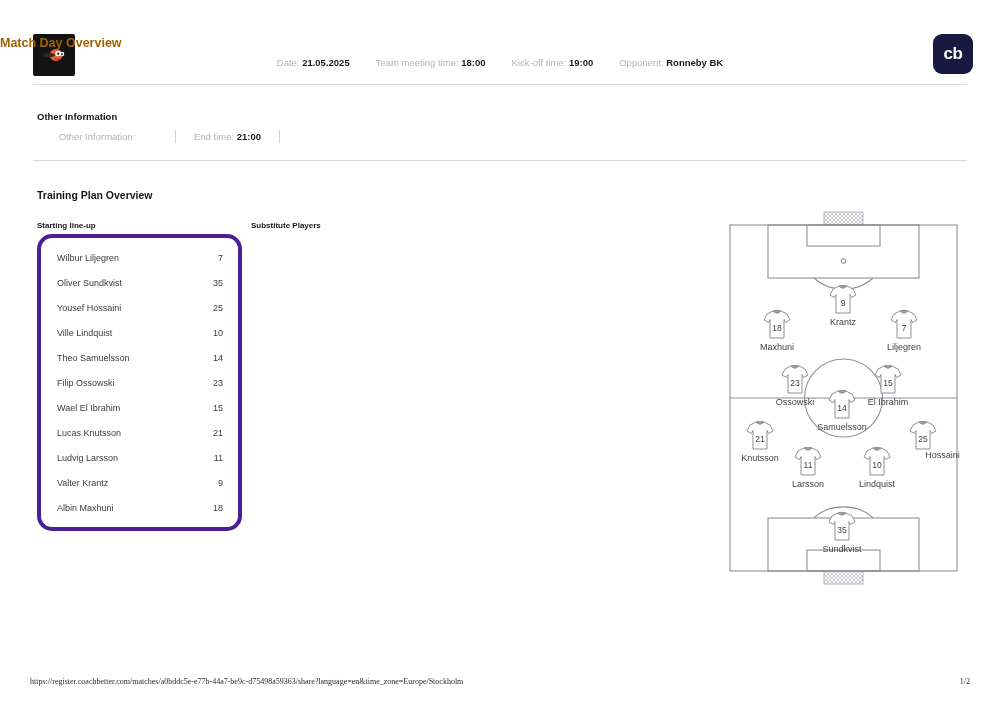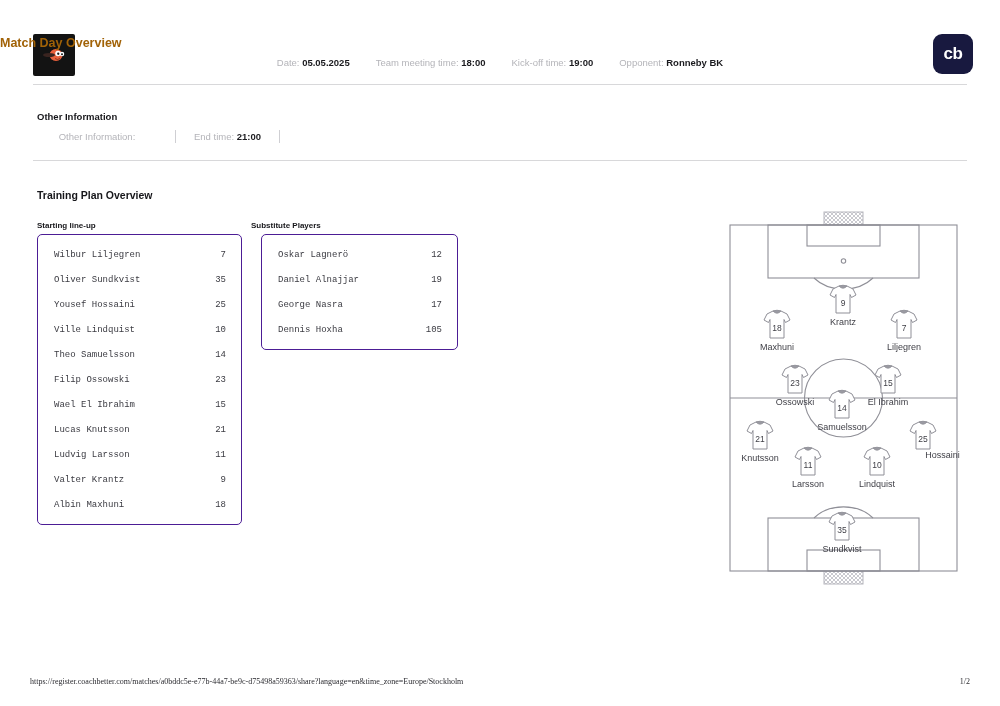--- a/index.html
+++ b/index.html
@@ -92,25 +92,24 @@
   }
   .table-title {
     position:absolute;
     font-size:8px; font-weight:bold; color:#16161a;
   }
   .tt-start { left:37px; top:221px; }
   .tt-subs  { left:251px; top:221px; }
 
   .ptable {
     position:absolute;
-    border:1px solid #4c1d95;
-    border-radius:5px;
+    border:4px solid #4c1d95;
+    border-radius:15px;
     background:#fff;
     padding:7px 0;
-    font-family:Liberation Mono, monospace;
   }
   .ptable-start { left:37px; top:234px; width:205px; }
   .ptable-subs  { left:261px; top:234px; width:197px; }
 
   .prow {
     display:flex; align-items:center; justify-content:space-between;
     height:25px;
     padding:0 15px 0 16px;
     font-size:9px;
     color:#3b3b42;
@@ -163,21 +162,21 @@
         <circle cx="38" cy="13.5" r="2" fill="#1a1a1a"></circle>
         <path d="M24 22 q5 4 10 0" stroke="#7a2d18" stroke-width="1.6" fill="none"></path>
       </svg>
     </div>
 
     <div class="doc-title">Match Day Overview</div>
 
     <div class="meta-row">
       <div class="meta-item">
         <span class="meta-label">Date:</span>
-        <span class="meta-value">05.05.2025</span>
+        <span class="meta-value">21.05.2025</span>
       </div>
       <div class="meta-item">
         <span class="meta-label">Team meeting time:</span>
         <span class="meta-value">18:00</span>
       </div>
       <div class="meta-item">
         <span class="meta-label">Kick-off time:</span>
         <span class="meta-value">19:00</span>
       </div>
       <div class="meta-item">
@@ -252,38 +251,20 @@
         <span class="pname">Valter Krantz</span>
         <span class="pnum">9</span>
       </div>
       <div class="prow">
         <span class="pname">Albin Maxhuni</span>
         <span class="pnum">18</span>
       </div>
     </div>
 
   <div class="table-title tt-subs">Substitute Players</div>
-  <div class="ptable ptable-subs" id="substitutes-table">
-      <div class="prow">
-        <span class="pname">Oskar Lagnerö</span>
-        <span class="pnum">12</span>
-      </div>
-      <div class="prow">
-        <span class="pname">Daniel Alnajjar</span>
-        <span class="pnum">19</span>
-      </div>
-      <div class="prow">
-        <span class="pname">George Nasra</span>
-        <span class="pnum">17</span>
-      </div>
-      <div class="prow">
-        <span class="pname">Dennis Hoxha</span>
-        <span class="pnum">105</span>
-      </div>
-    </div>
 
   <div class="pitch-wrap" id="pitch-wrap">
     <svg class="pitch-svg" width="243" height="380" viewBox="0 0 243 380">
       <defs>
         <pattern id="netpat" width="4" height="4" patternUnits="userSpaceOnUse">
           <rect width="4" height="4" fill="#ffffff"></rect>
           <path d="M0 0 L4 4 M4 0 L0 4" stroke="#c9c9cf" stroke-width="1"></path>
         </pattern>
       </defs>
 

